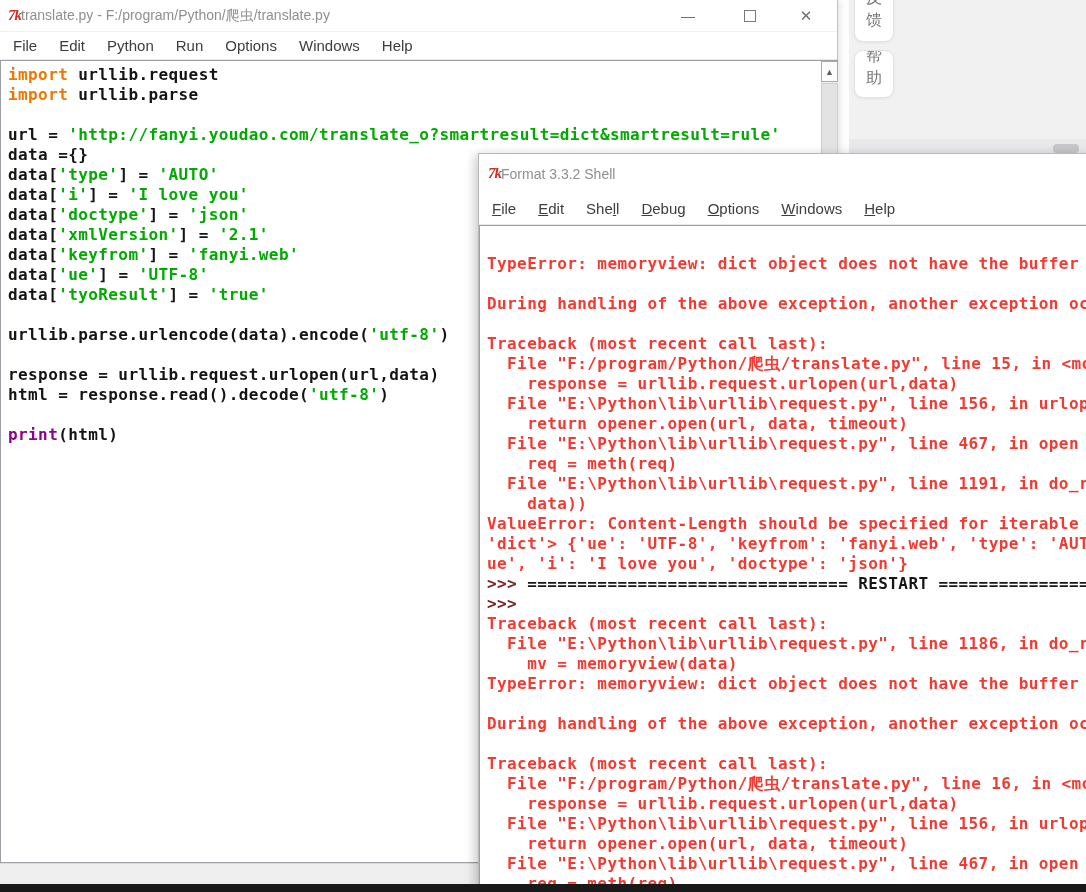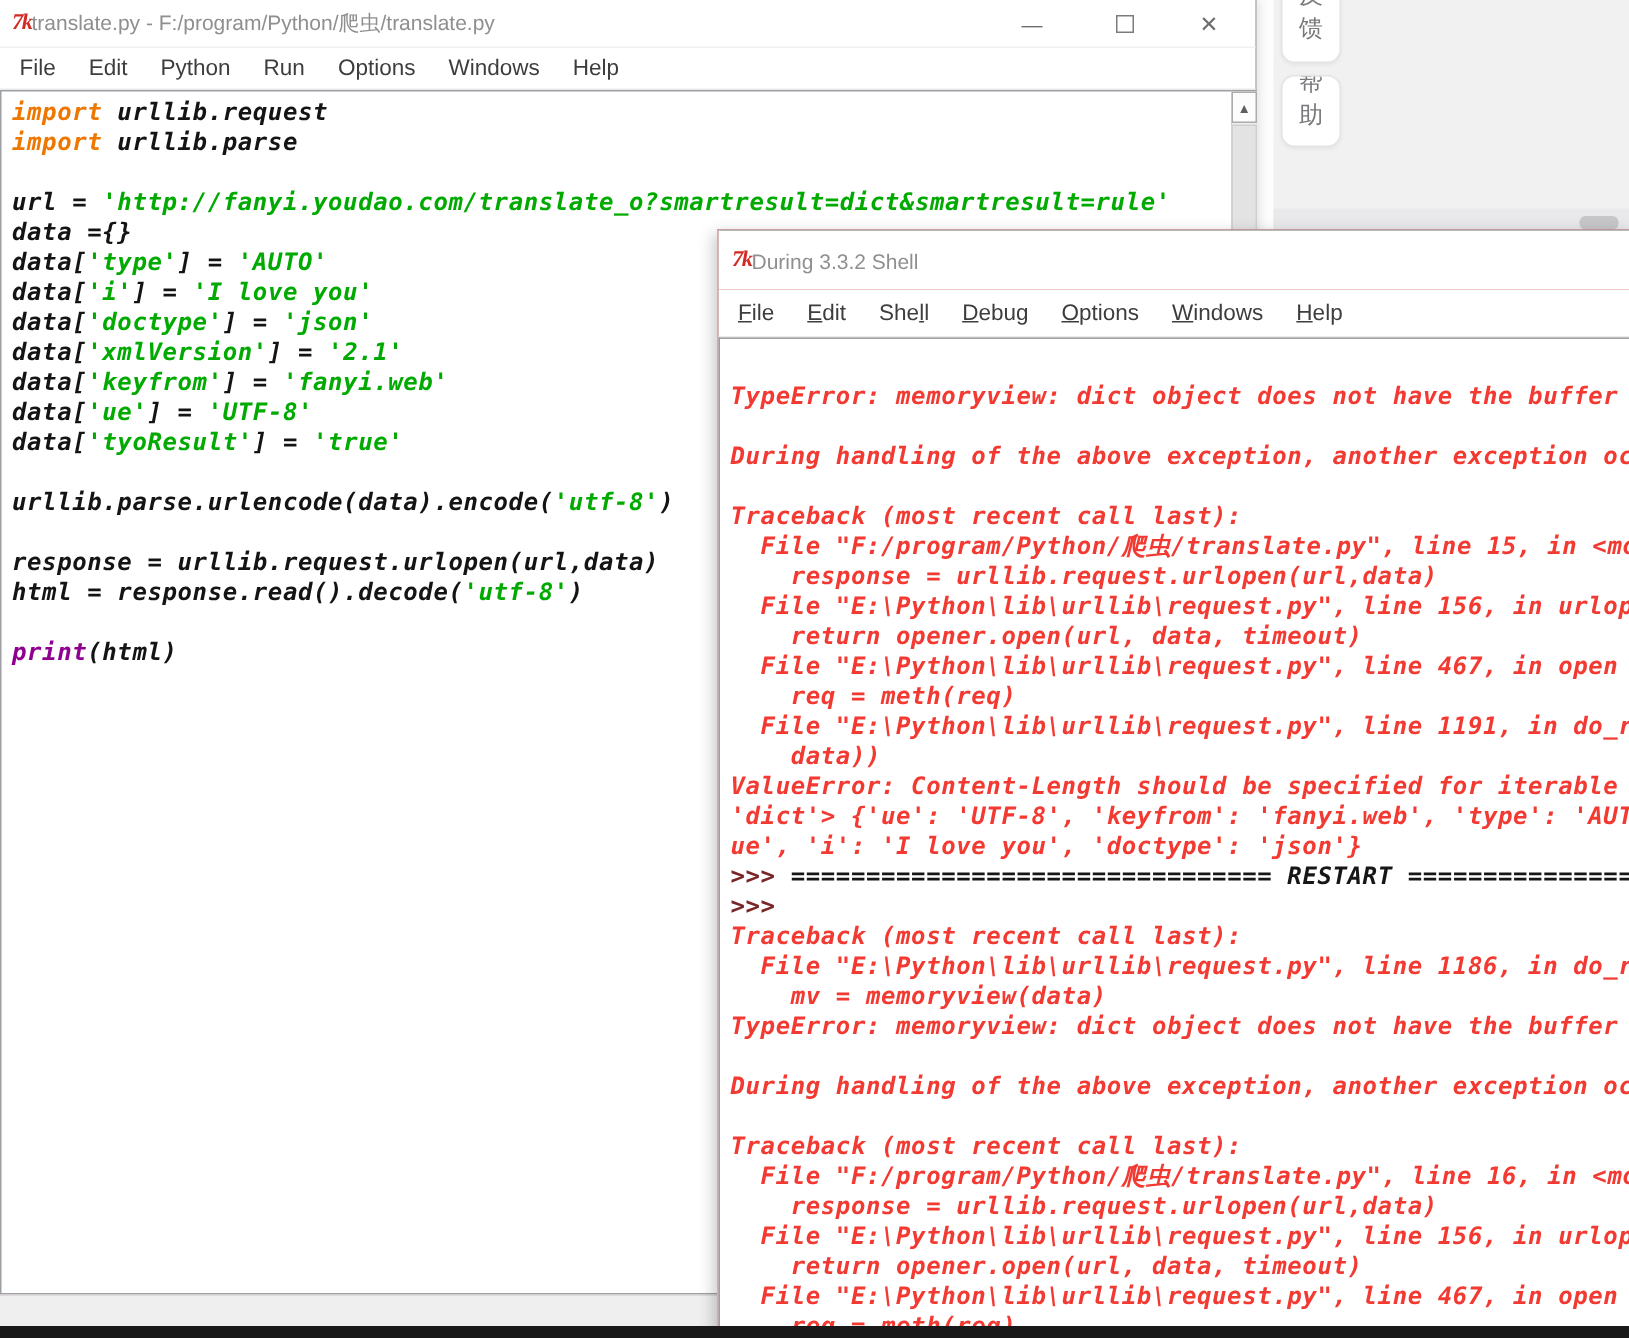--- a/index.html
+++ b/index.html
@@ -20,21 +20,21 @@
                color:#77797c; font-size:16px; line-height:22px; overflow:hidden; cursor:pointer; }
   .float-btn .vtxt { width:18px; text-align:center; word-break:break-all; padding-bottom:10px; }
   #feedback-btn { top:-28px; height:70px; }
   #help-btn { top:50px; height:48px; }
   #help-btn .vtxt { padding-bottom:8px; }
   #bg-hscroll-strip { position:absolute; left:12px; right:0; top:139px; height:14px; background:#e9e9eb; }
   #bg-hscroll-thumb { position:absolute; left:216px; top:144px; width:26px; height:9px;
                       background:#c7c7c9; border-radius:4px; }
 
   
-  .win { position:absolute; background:#b91c1c; }
+  .win { position:absolute; background:#f9a8d4; }
   .titlebar { display:flex; align-items:center; background:#fff; border-bottom:1px solid #f1f1f1; }
   .title-text { color:#8f8f8f; font-size:14px; margin-left:0; }
   .tk-icon { color:#d42a23; font-style:italic; font-weight:bold; font-size:15px;
              font-family:"Liberation Serif",serif; letter-spacing:-1px; }
   .menubar { display:flex; align-items:center; background:#fff; border-bottom:1px solid #e9e9e9;
              font-size:15px; color:#3d3d3d; }
   .menu-item { padding:0 11px; cursor:default;text-align:right; }
   .menu-item u { text-decoration:underline; }
 
   
@@ -63,21 +63,21 @@
   .ctrl-close { left:789px; color:#6e6e6e; font-size:15px; }
 
   
   .c-t  { color:#141414; }
   .c-kw { color:#ee7700; }
   .c-s  { color:#00aa00; }
   .c-b  { color:#900090; }
   .c-e  { color:#f23a32;margin-top:14px; }
   .c-p  { color:#7a2626; }
   .c-c  { color:#161616; }
-  .cl   { height:20px;font-style:italic; }
+  .cl   { height:20px; }
 
   
   #shell-win { left:478px; top:153px; width:612px; height:739px;
                border:1px solid #b9b9b9; box-shadow:-3px 2px 10px rgba(0,0,0,0.22); }
   #shell-title { height:39px; padding-left:9px; border-bottom:none; }
   #shell-menu { height:32px; padding-left:2px; }
   #shell-text { position:absolute; left:0; top:71px; right:0; bottom:0;
                 border-top:1px solid #9c9fa4; border-left:1px solid #9c9fa4;
                 background:#fff; padding-left:7px; overflow:hidden; cursor:text; }
   #shell-text .inner { margin-top:-12px; }
@@ -129,21 +129,21 @@
       <span>▲</span>
     </div>
     <div class="thumb"></div>
   </div>
   <div id="editor-status"></div>
 </div>
 
 <div class="win" id="shell-win">
   <div class="titlebar" id="shell-title">
     <span class="tk-icon">7k</span>
-    <span class="title-text">During 3.3.2 Shell</span>
+    <span class="title-text">Format 3.3.2 Shell</span>
   </div>
   <div class="menubar" id="shell-menu">
       <div class="menu-item"><u>F</u>ile</div>
       <div class="menu-item"><u>E</u>dit</div>
       <div class="menu-item">She<u>l</u>l</div>
       <div class="menu-item"><u>D</u>ebug</div>
       <div class="menu-item"><u>O</u>ptions</div>
       <div class="menu-item"><u>W</u>indows</div>
       <div class="menu-item"><u>H</u>elp</div>
     </div>

